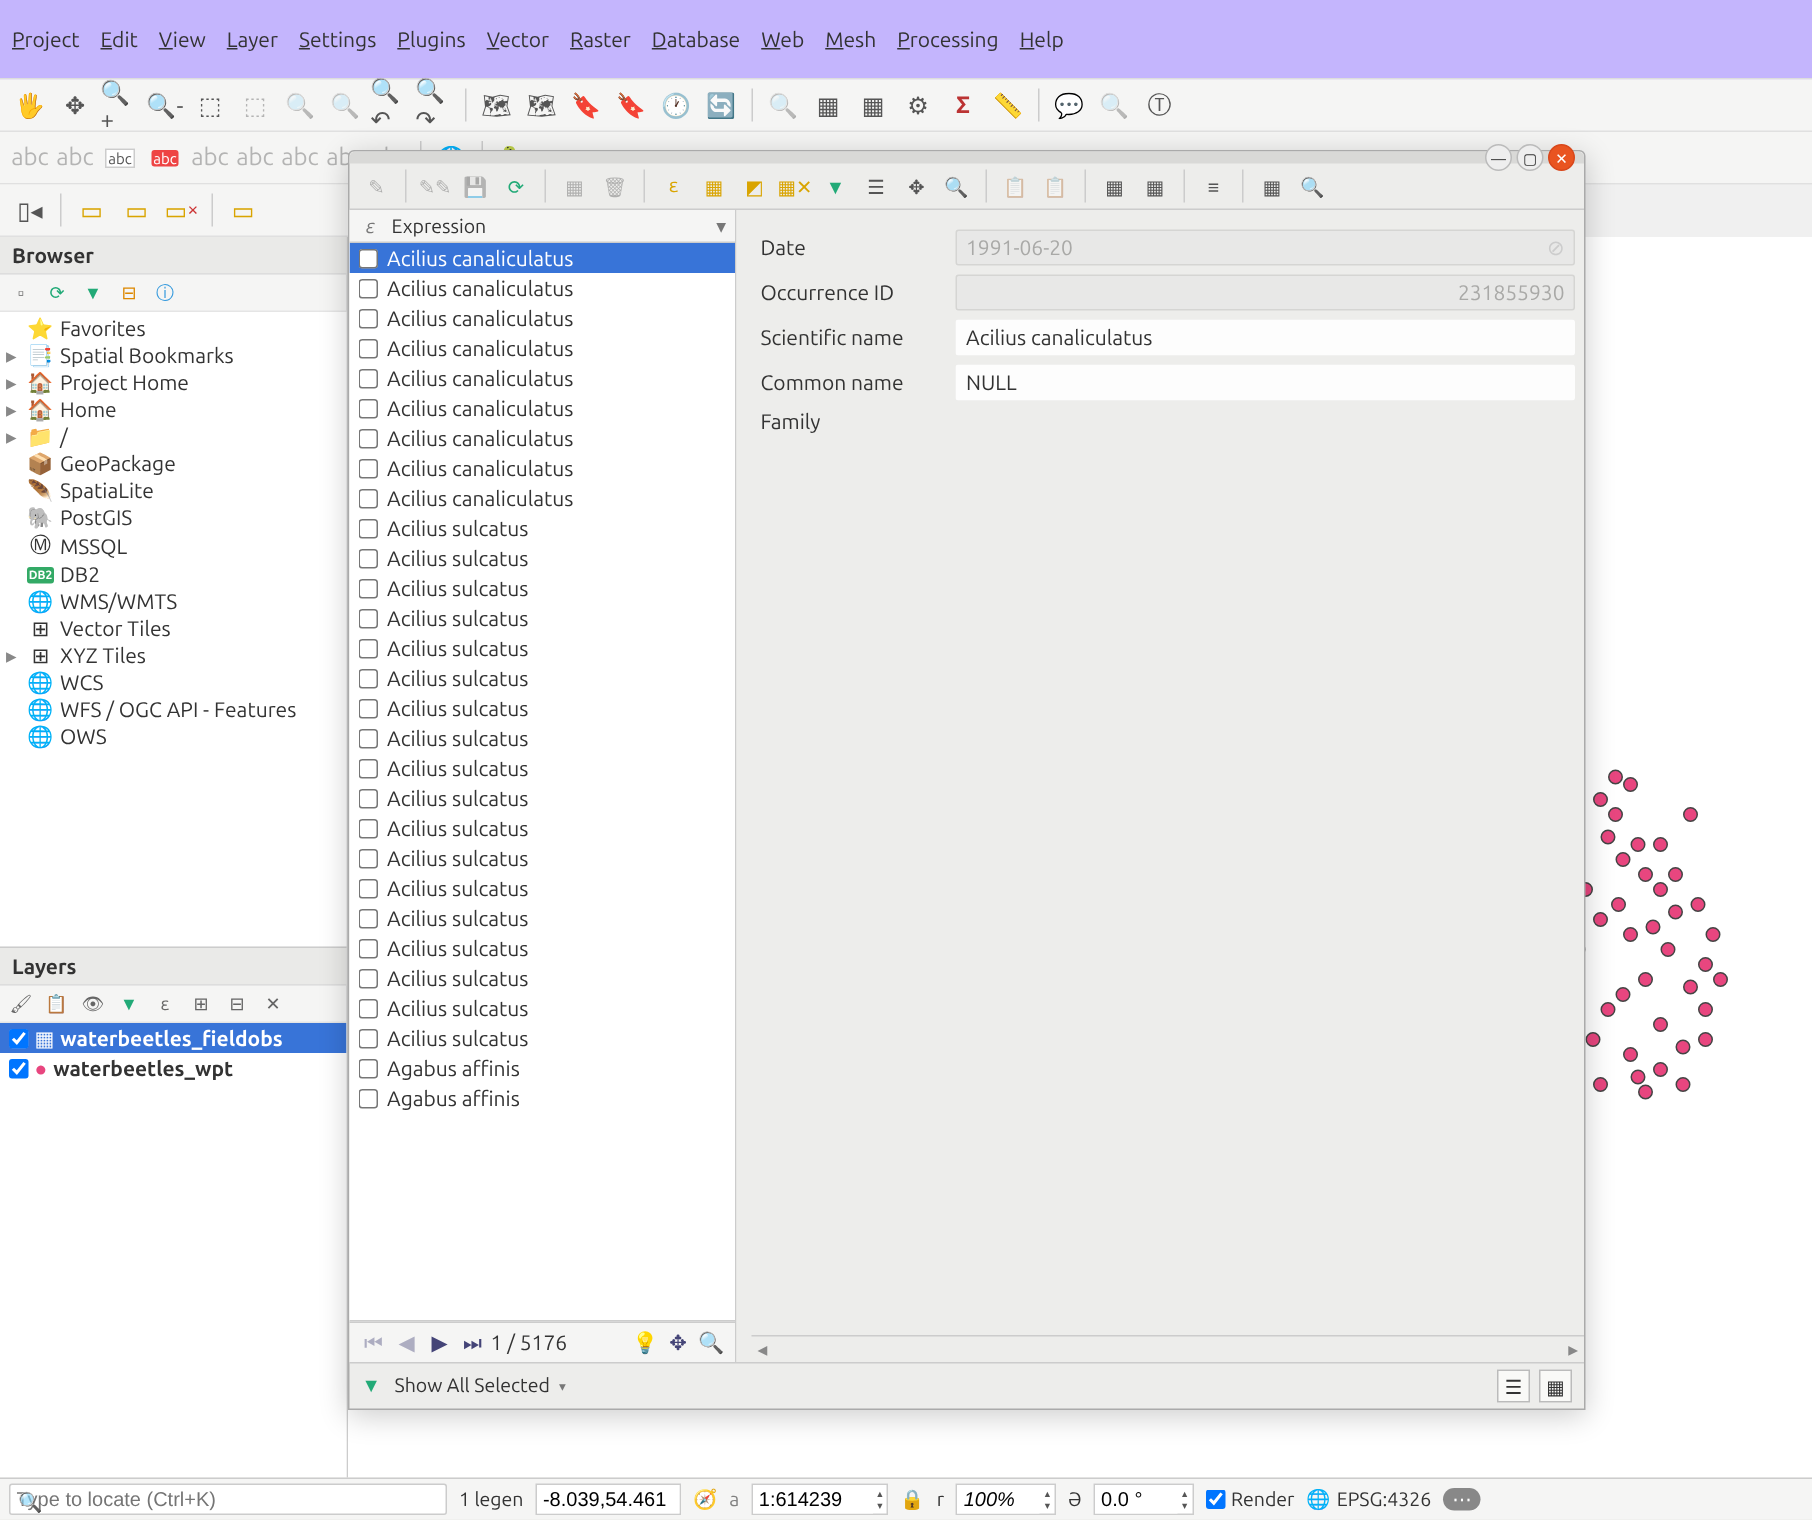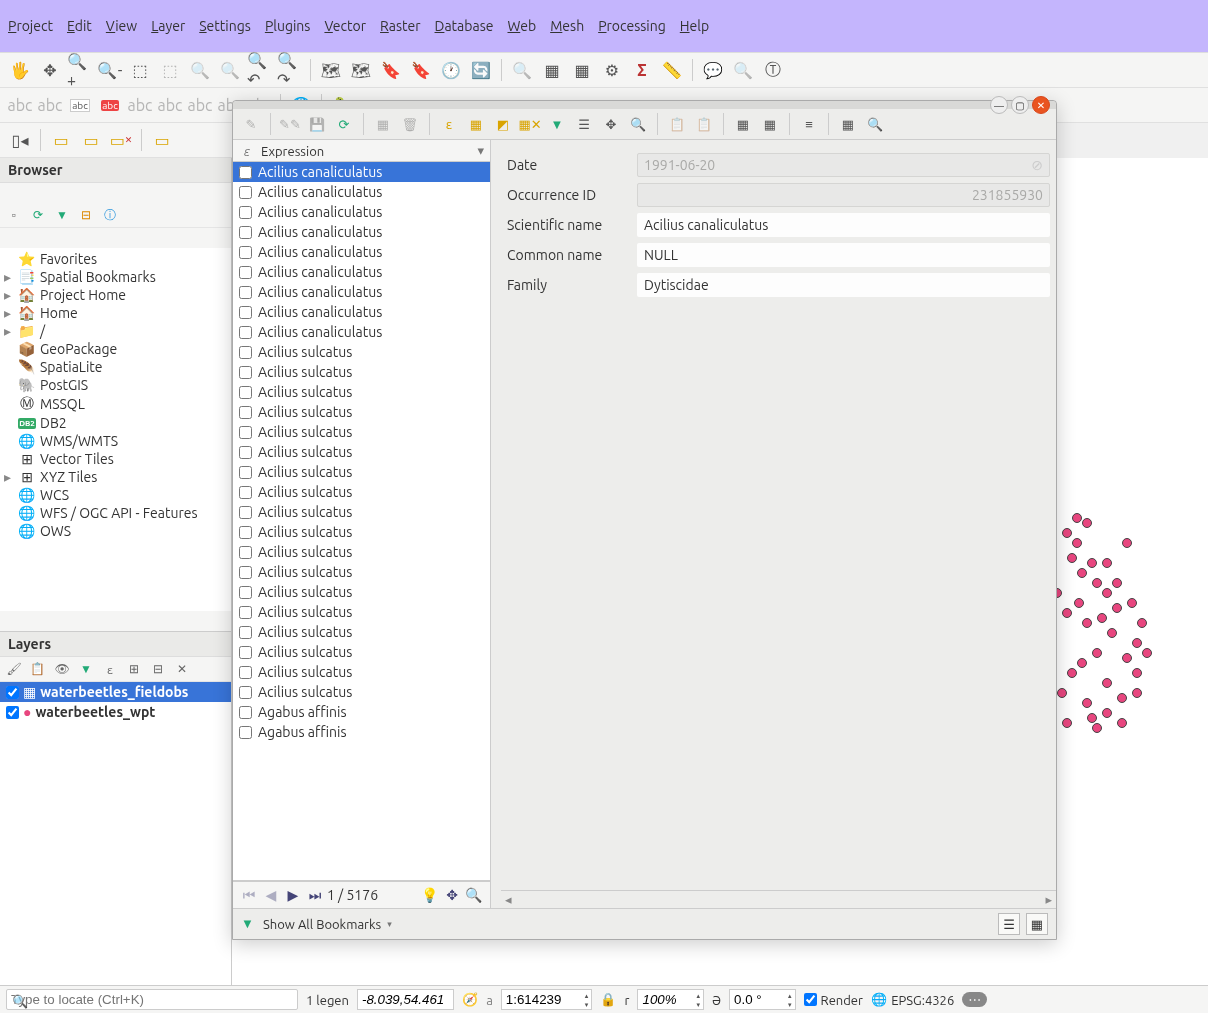--- a/index.html
+++ b/index.html
@@ -4,21 +4,21 @@
 <style>
   * { box-sizing: border-box; margin: 0; padding: 0; }
   body { font-family: "Ubuntu", "Segoe UI", sans-serif; font-size: 13px; background: #f0f0f0; width: 1208px; height: 1013px; overflow: hidden; position: relative; color: #333; }
   .menubar { display:flex; gap:14px; padding:18px 8px; background:#c4b5fd; border-bottom:1px solid #ddd; font-size:14px; }
   .menubar span { cursor:pointer; }
   .menubar span u { text-decoration: underline; }
   .toolbar-row { display:flex; gap:2px; padding:3px 6px; background:#f5f5f4; border-bottom:1px solid #e0e0e0; align-items:center; }
   .tool-btn { width:28px; height:28px; display:flex; align-items:center; justify-content:center; border:1px solid transparent; border-radius:3px; cursor:pointer; font-size:16px; color:#555; }
   .tool-sep { width:1px; height:22px; background:#ccc; margin:0 4px; }
   .main-area { display:flex; height:calc(100% - 160px); position:relative; }
-  .left-panels { width:232px; display:flex; flex-direction:column; border-right:1px solid #ccc; background:#f5f5f4;gap:20px; }
+  .left-panels { width:232px; display:flex; flex-direction:column; border-right:1px solid #ccc; background:#f5f5f4; }
   .panel-header { font-weight:bold; padding:4px 8px; background:#eaeae8; border-bottom:1px solid #ddd; font-size:14px; }
   .panel-toolbar { display:flex; gap:4px; padding:2px 4px; border-bottom:1px solid #e5e5e5; }
   .mini-btn { width:20px; height:20px; display:flex; align-items:center; justify-content:center; cursor:pointer; color:#666; font-size:12px; }
   .browser-body { flex:1; overflow:auto; padding:2px 0; background:#fff; }
   .tree-row { display:flex; align-items:center; gap:4px; padding:1px 4px; cursor:pointer; font-size:14px; }
   .tree-row .expander { width:10px; color:#888; }
   .tree-row .icon { width:18px; text-align:center; font-size:14px; }
   .layers-panel { height:380px; border-top:1px solid #ccc; display:flex; flex-direction:column; }
   .layers-body { flex:1; background:#fff; overflow:hidden; }
   .layer-row { display:flex; align-items:center; gap:4px; padding:2px 6px; font-size:14px; white-space:nowrap; }
@@ -504,51 +504,50 @@
       <div class="form-row">
         <label>Scientific name</label>
         <div class="val">Acilius canaliculatus</div>
       </div>
       <div class="form-row">
         <label>Common name</label>
         <div class="val">NULL</div>
       </div>
       <div class="form-row">
         <label>Family</label>
-        <div class="val">Dytiscidae</div>
       </div>
       <div style="flex:1"></div>
       <div style="height:18px;border-top:1px solid #ccc;display:flex;align-items:center">
         <span style="color:#888;padding:0 4px">◂</span>
         <div style="flex:1"></div>
         <span style="color:#888;padding:0 4px">▸</span>
       </div>
     </div>
   </div>
   <div class="attr-footer">
     <div class="left-ftr">
       <span class="funnel" style="color:#2a7">▼</span>
-      <span>Show All Bookmarks</span>
+      <span>Show All Selected</span>
       <span style="font-size:9px;color:#777">▾</span>
     </div>
     <div class="right-ftr">
       <div class="view-toggle">☰</div>
       <div class="view-toggle">▦</div>
     </div>
   </div>
 </div>
 
 <div class="statusbar">
   <div class="locator">
     <span class="search-icon">🔍</span>
     <input type="text" placeholder="Type to locate (Ctrl+K)" style="">
   </div>
   <span>1 legen</span>
   <div class="spinner">
-    <input style="width: 95px; font-style: italic;" value="-8.039,54.461">
+    <input style="width: 95px;" value="-8.039,54.461">
   </div>
   <span>🧭</span>
   <span style="opacity:.6">a</span>
   <div class="spinner">
     <input style="width: 80px;" value="1:614239">
     <div class="spin-btns">
         <span>▴</span>
         <span>▾</span>
       </div>
   </div>

